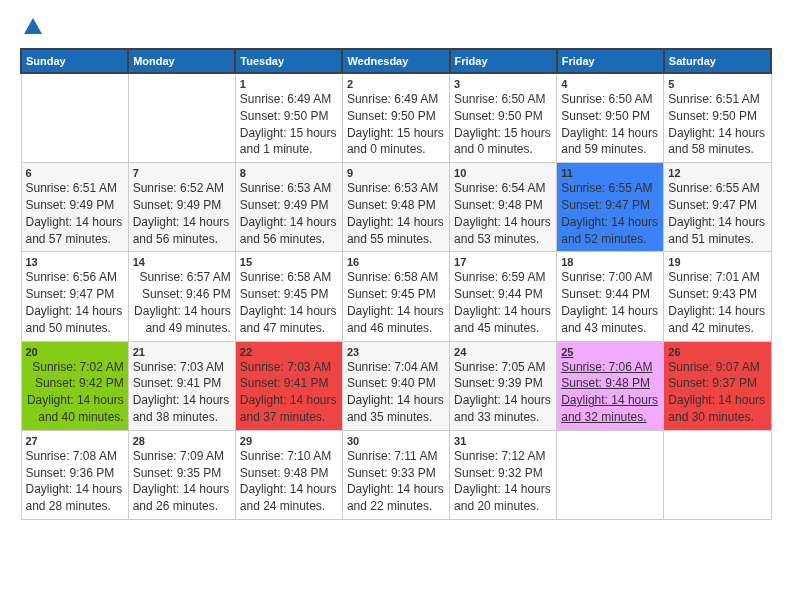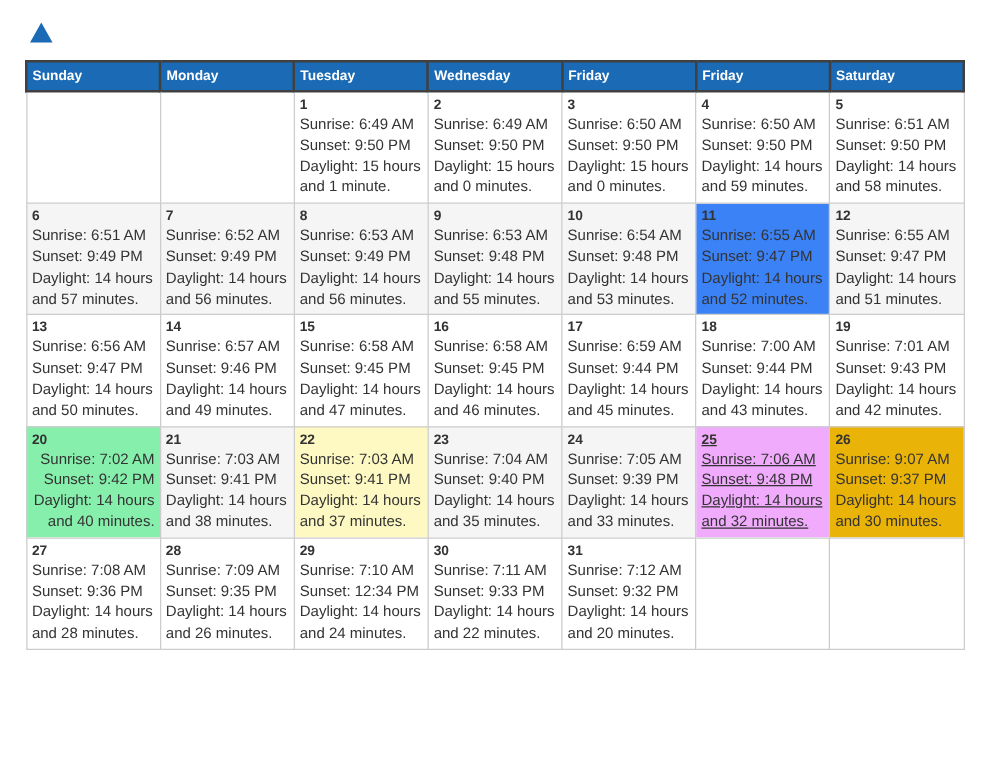--- a/index.html
+++ b/index.html
@@ -209,21 +209,21 @@
         <tr>
           <td>
             <span class="day-number">13</span>
             <div class="day-info" style="white-space: pre-line;">Sunrise: 6:56 AM
 Sunset: 9:47 PM
 Daylight: 14 hours
 and 50 minutes.</div>
           </td>
           <td>
             <span class="day-number">14</span>
-            <div class="day-info" style="white-space: pre-line;">Sunrise: 6:57 AM
+            <div class="day-info" style="white-space: pre-line; text-align: right;">Sunrise: 6:57 AM
 Sunset: 9:46 PM
 Daylight: 14 hours
 and 49 minutes.</div>
           </td>
           <td>
             <span class="day-number">15</span>
             <div class="day-info" style="white-space: pre-line;">Sunrise: 6:58 AM
 Sunset: 9:45 PM
 Daylight: 14 hours
 and 47 minutes.</div>
@@ -251,35 +251,35 @@
           </td>
           <td>
             <span class="day-number">19</span>
             <div class="day-info" style="white-space: pre-line;">Sunrise: 7:01 AM
 Sunset: 9:43 PM
 Daylight: 14 hours
 and 42 minutes.</div>
           </td>
         </tr>
         <tr>
-          <td style="background-color: #86efac;">
+          <td style="background-color: #84cc16;">
             <span class="day-number">20</span>
             <div class="day-info" style="white-space: pre-line; text-align: right;">Sunrise: 7:02 AM
 Sunset: 9:42 PM
 Daylight: 14 hours
 and 40 minutes.</div>
           </td>
           <td style="background-color: rgb(245, 245, 245);">
             <span class="day-number">21</span>
             <div class="day-info" style="white-space: pre-line;">Sunrise: 7:03 AM
 Sunset: 9:41 PM
 Daylight: 14 hours
 and 38 minutes.</div>
           </td>
-          <td style="background-color: #fef9c3;">
+          <td style="background-color: #ef4444;">
             <span class="day-number">22</span>
             <div class="day-info" style="white-space: pre-line;">Sunrise: 7:03 AM
 Sunset: 9:41 PM
 Daylight: 14 hours
 and 37 minutes.</div>
           </td>
           <td style="background-color: rgb(245, 245, 245);">
             <span class="day-number">23</span>
             <div class="day-info" style="white-space: pre-line;">Sunrise: 7:04 AM
 Sunset: 9:40 PM
@@ -293,21 +293,21 @@
 Daylight: 14 hours
 and 33 minutes.</div>
           </td>
           <td style="background-color: #f0abfc; text-decoration: underline;">
             <span class="day-number">25</span>
             <div class="day-info" style="white-space: pre-line;">Sunrise: 7:06 AM
 Sunset: 9:48 PM
 Daylight: 14 hours
 and 32 minutes.</div>
           </td>
-          <td style="background-color: #eab308;">
+          <td style="background-color: #ef4444;">
             <span class="day-number">26</span>
             <div class="day-info" style="white-space: pre-line;">Sunrise: 9:07 AM
 Sunset: 9:37 PM
 Daylight: 14 hours
 and 30 minutes.</div>
           </td>
         </tr>
         <tr>
           <td>
             <span class="day-number">27</span>
@@ -319,21 +319,21 @@
           <td>
             <span class="day-number">28</span>
             <div class="day-info" style="white-space: pre-line;">Sunrise: 7:09 AM
 Sunset: 9:35 PM
 Daylight: 14 hours
 and 26 minutes.</div>
           </td>
           <td>
             <span class="day-number">29</span>
             <div class="day-info" style="white-space: pre-line;">Sunrise: 7:10 AM
-Sunset: 12:34 PM
+Sunset: 9:48 PM
 Daylight: 14 hours
 and 24 minutes.</div>
           </td>
           <td>
             <span class="day-number">30</span>
             <div class="day-info" style="white-space: pre-line;">Sunrise: 7:11 AM
 Sunset: 9:33 PM
 Daylight: 14 hours
 and 22 minutes.</div>
           </td>

